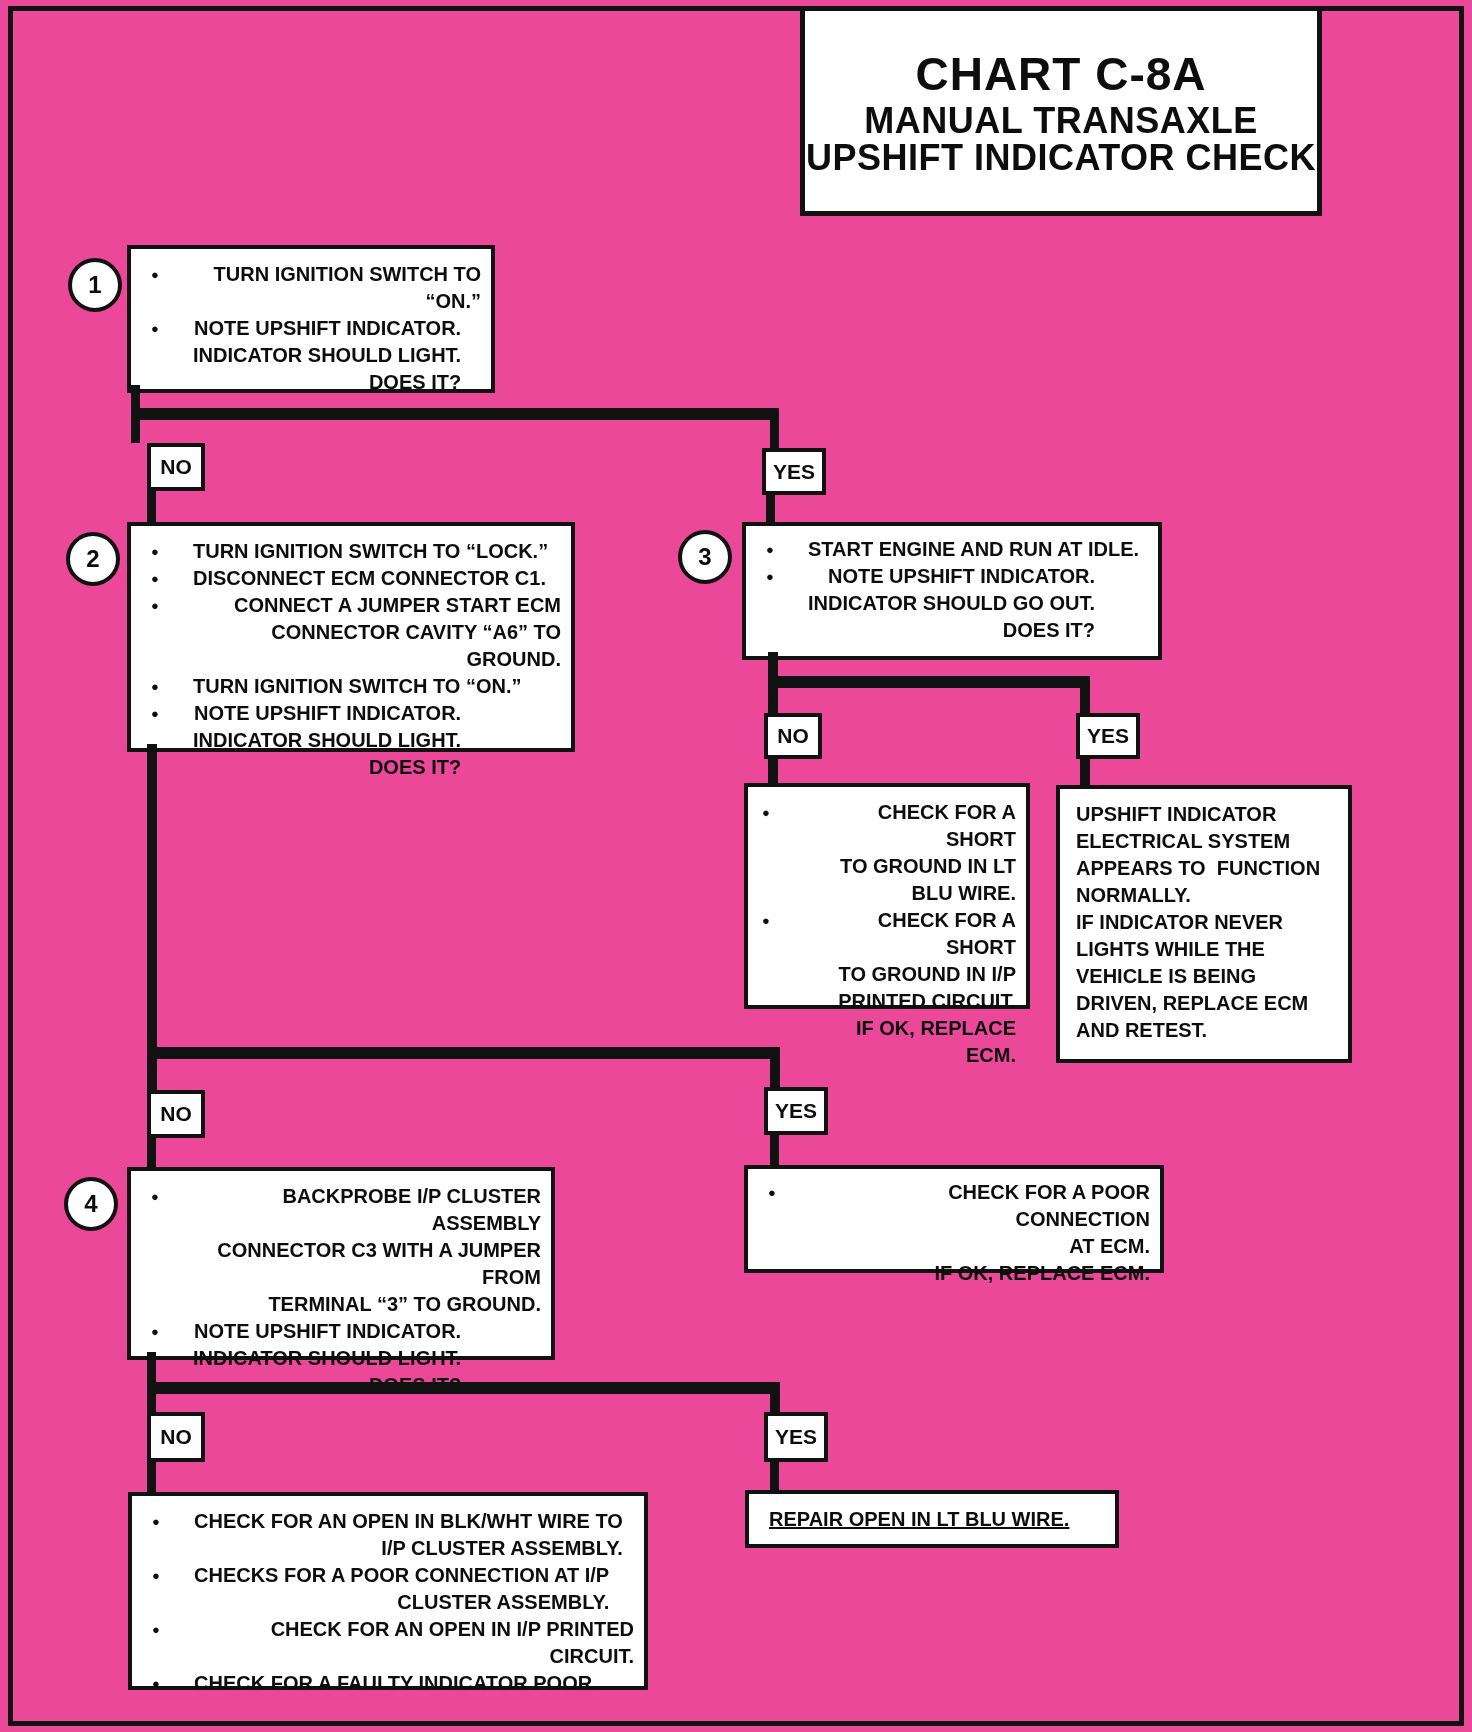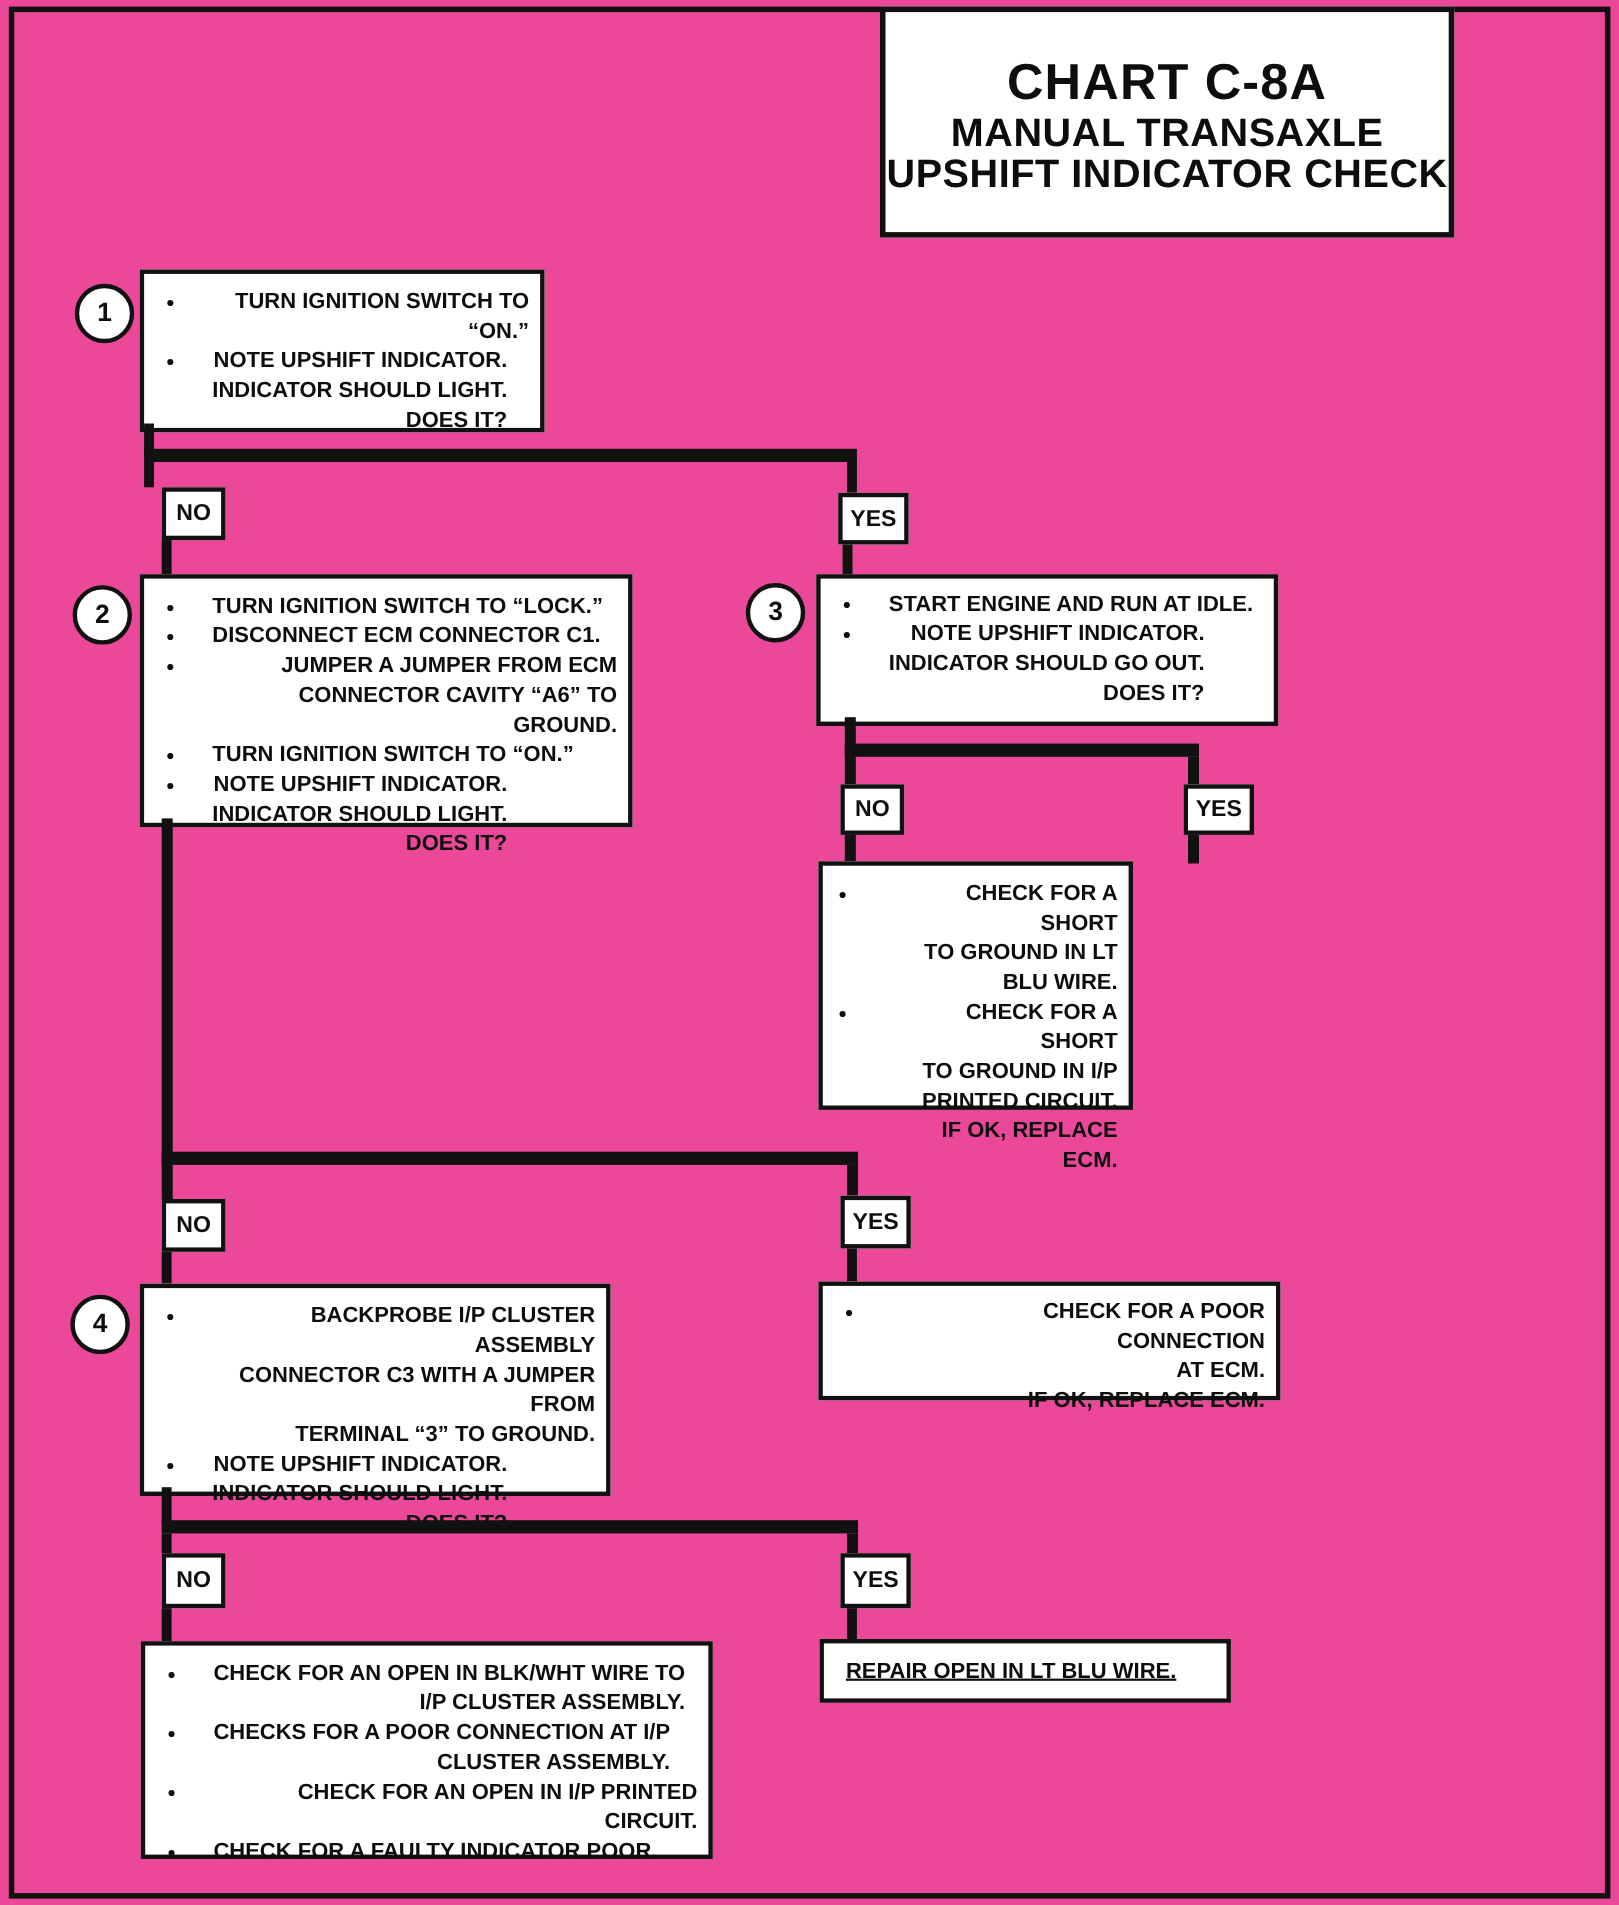--- a/index.html
+++ b/index.html
@@ -88,21 +88,21 @@
       <li class="b">
           <span class="dot">●</span>
           <span class="t">TURN IGNITION SWITCH TO “LOCK.”</span>
         </li>
       <li class="b">
           <span class="dot">●</span>
           <span class="t">DISCONNECT ECM CONNECTOR C1.</span>
         </li>
       <li class="b">
           <span class="dot">●</span>
-          <span class="t">JUMPER A JUMPER FROM ECM
+          <span class="t">CONNECT A JUMPER START ECM
 CONNECTOR CAVITY “A6” TO GROUND.</span>
         </li>
       <li class="b">
           <span class="dot">●</span>
           <span class="t">TURN IGNITION SWITCH TO “ON.”</span>
         </li>
       <li class="b">
           <span class="dot">●</span>
           <span class="t">NOTE UPSHIFT INDICATOR.
 INDICATOR SHOULD LIGHT.
@@ -147,20 +147,31 @@
       <li class="b">
           <span class="dot">●</span>
           <span class="t">CHECK FOR A SHORT
 TO GROUND IN I/P
 PRINTED CIRCUIT.
 IF OK, REPLACE ECM.</span>
         </li>
     </ul>
   </div>
 
+  <div class="node" style="left:1056px;top:785px;width:288px;height:270px;">
+    <div class="txt">UPSHIFT INDICATOR
+ELECTRICAL SYSTEM
+APPEARS TO  FUNCTION
+NORMALLY.
+IF INDICATOR NEVER
+LIGHTS WHILE THE
+VEHICLE IS BEING
+DRIVEN, REPLACE ECM
+AND RETEST.</div>
+  </div>
 
   <div class="ln" style="left:147px;top:744px;width:10px;height:315px;"></div>
   <div class="ln" style="left:147px;top:1047px;width:633px;height:12px;"></div>
   <div class="ln" style="left:147px;top:1059px;width:10px;height:31px;"></div>
   <div class="ln" style="left:770px;top:1059px;width:10px;height:28px;"></div>
   <div class="lbl" style="left:127px;top:1090px;width:50px;height:40px;">NO</div>
   <div class="lbl" style="left:744px;top:1087px;width:56px;height:40px;">YES</div>
   <div class="ln" style="left:147px;top:1138px;width:9px;height:29px;"></div>
   <div class="ln" style="left:770px;top:1135px;width:9px;height:30px;"></div>
 

